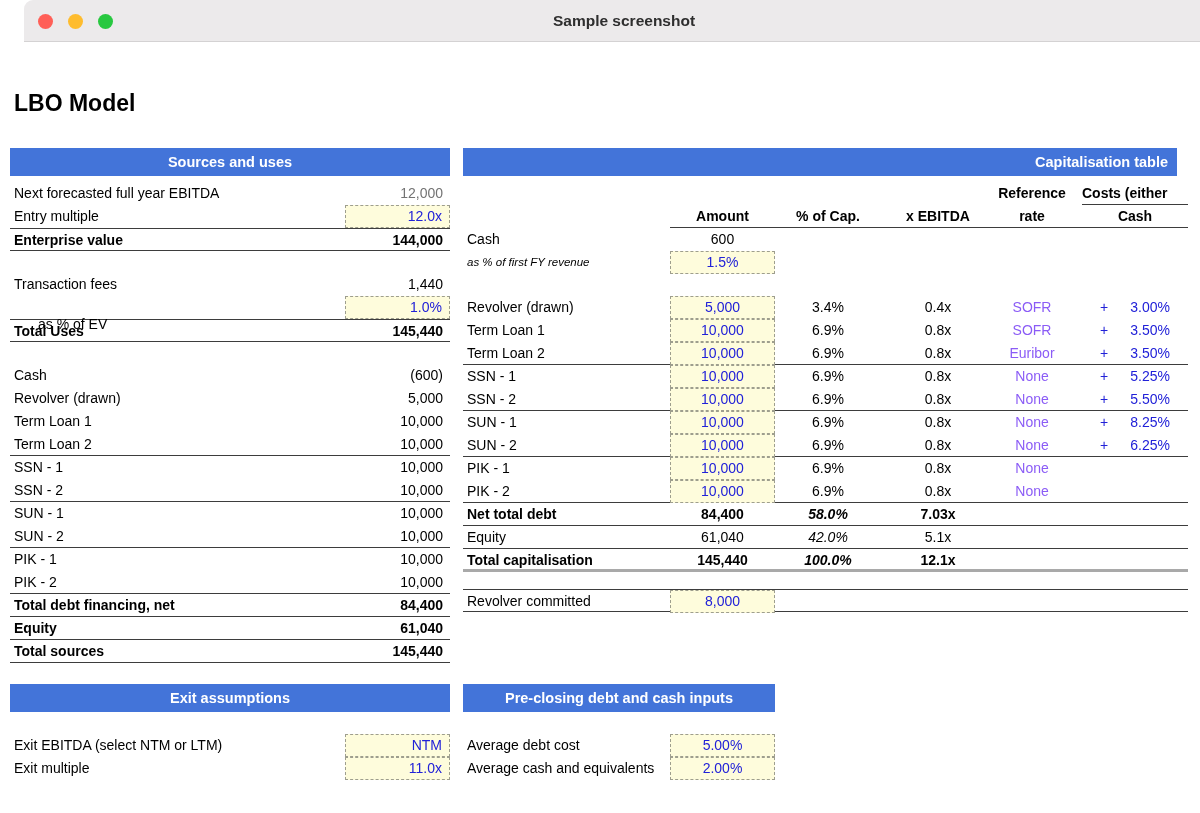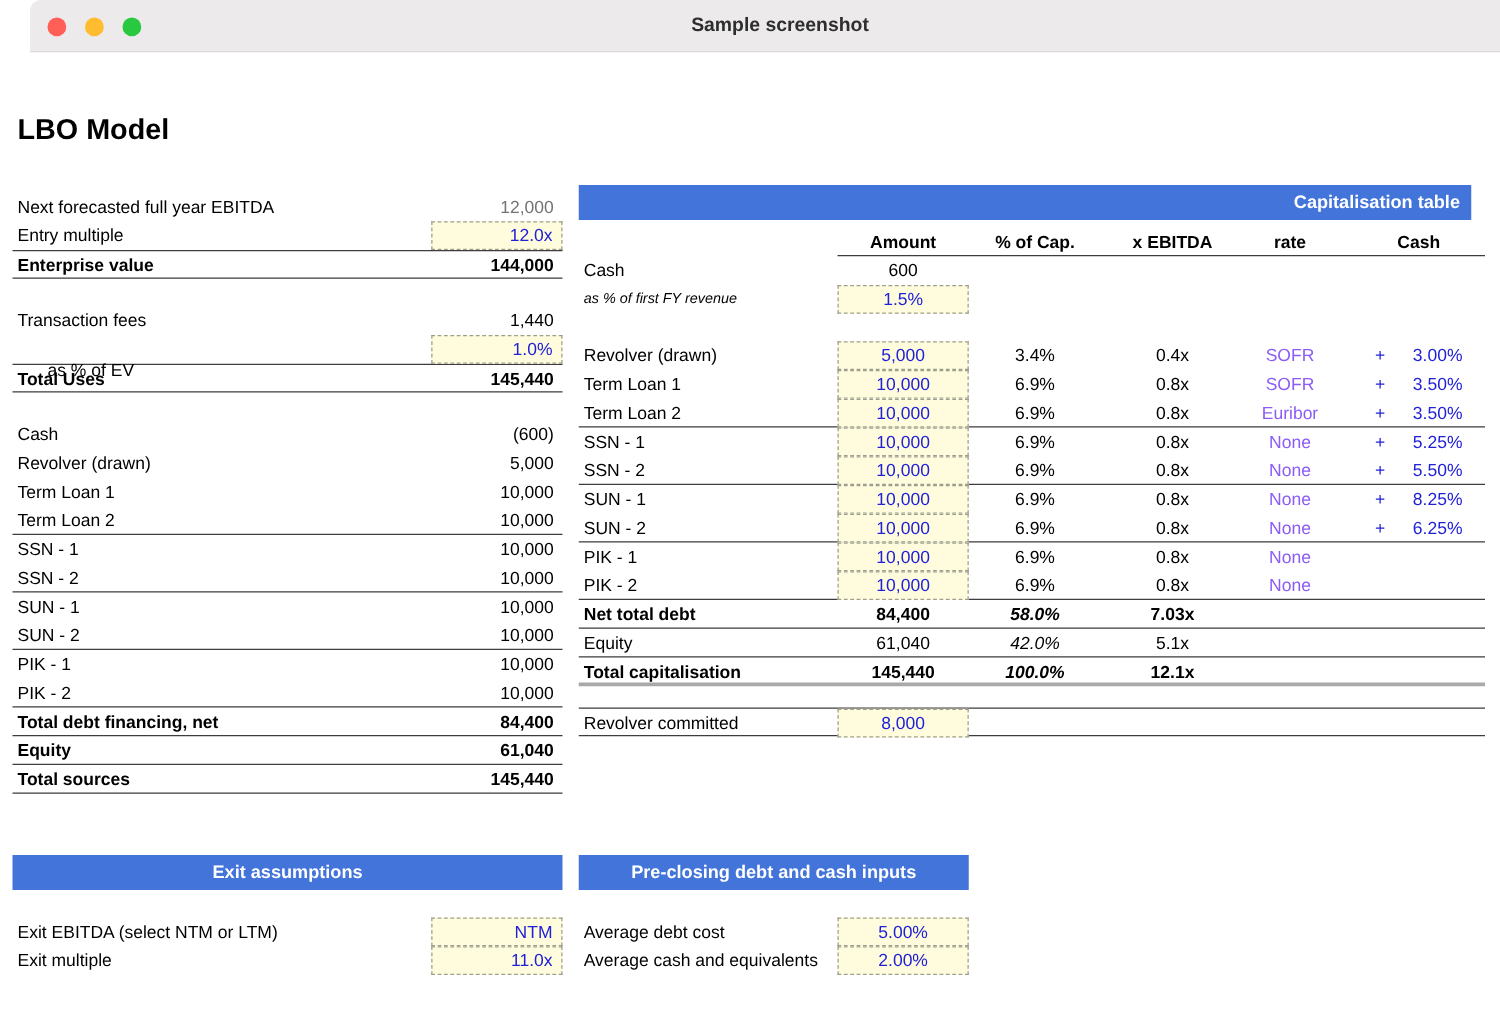--- a/index.html
+++ b/index.html
@@ -76,20 +76,21 @@
 <div class="titlebar">
   <span class="tl red"></span>
   <span class="tl yellow"></span>
   <span class="tl green"></span>
   <div class="title">Sample screenshot</div>
 </div>
 
 <h1 class="page-title">LBO Model</h1>
 
 <div class="section" style="left:10px; top:148px; width:440px;">
+  <div class="bar">Sources and uses</div>
   <div class="rows6"></div>
 
     <div class="row">
       <span class="lbl">Next forecasted full year EBITDA</span>
       <span class="val green">12,000</span>
     </div>
 
     <div class="row">
       <span class="lbl">Entry multiple</span>
       <span class="val input">12.0x</span>
@@ -189,20 +190,25 @@
       <span class="lbl">Total sources</span>
       <span class="val">145,440</span>
     </div>
 
 </div>
 
 <div class="section" style="left:463px; top:148px; width:725px;">
   <div class="bar right-align" style="width:714px;">Capitalisation table</div>
   <div class="rows6"></div>
 
+  <div class="crow">
+    <span class="cref ch" style="color:#000;">Reference</span>
+    <span class="h-cost">Costs (either</span>
+    <div class="uline-cost"></div>
+  </div>
 
   <div class="crow">
     <span class="camt ch">Amount</span>
     <span class="cpct ch">% of Cap.</span>
     <span class="cxeb ch">x EBITDA</span>
     <span class="cref ch" style="color:#000;">rate</span>
     <span class="h-cash">Cash</span>
     <div class="uline-cols"></div>
   </div>
 

